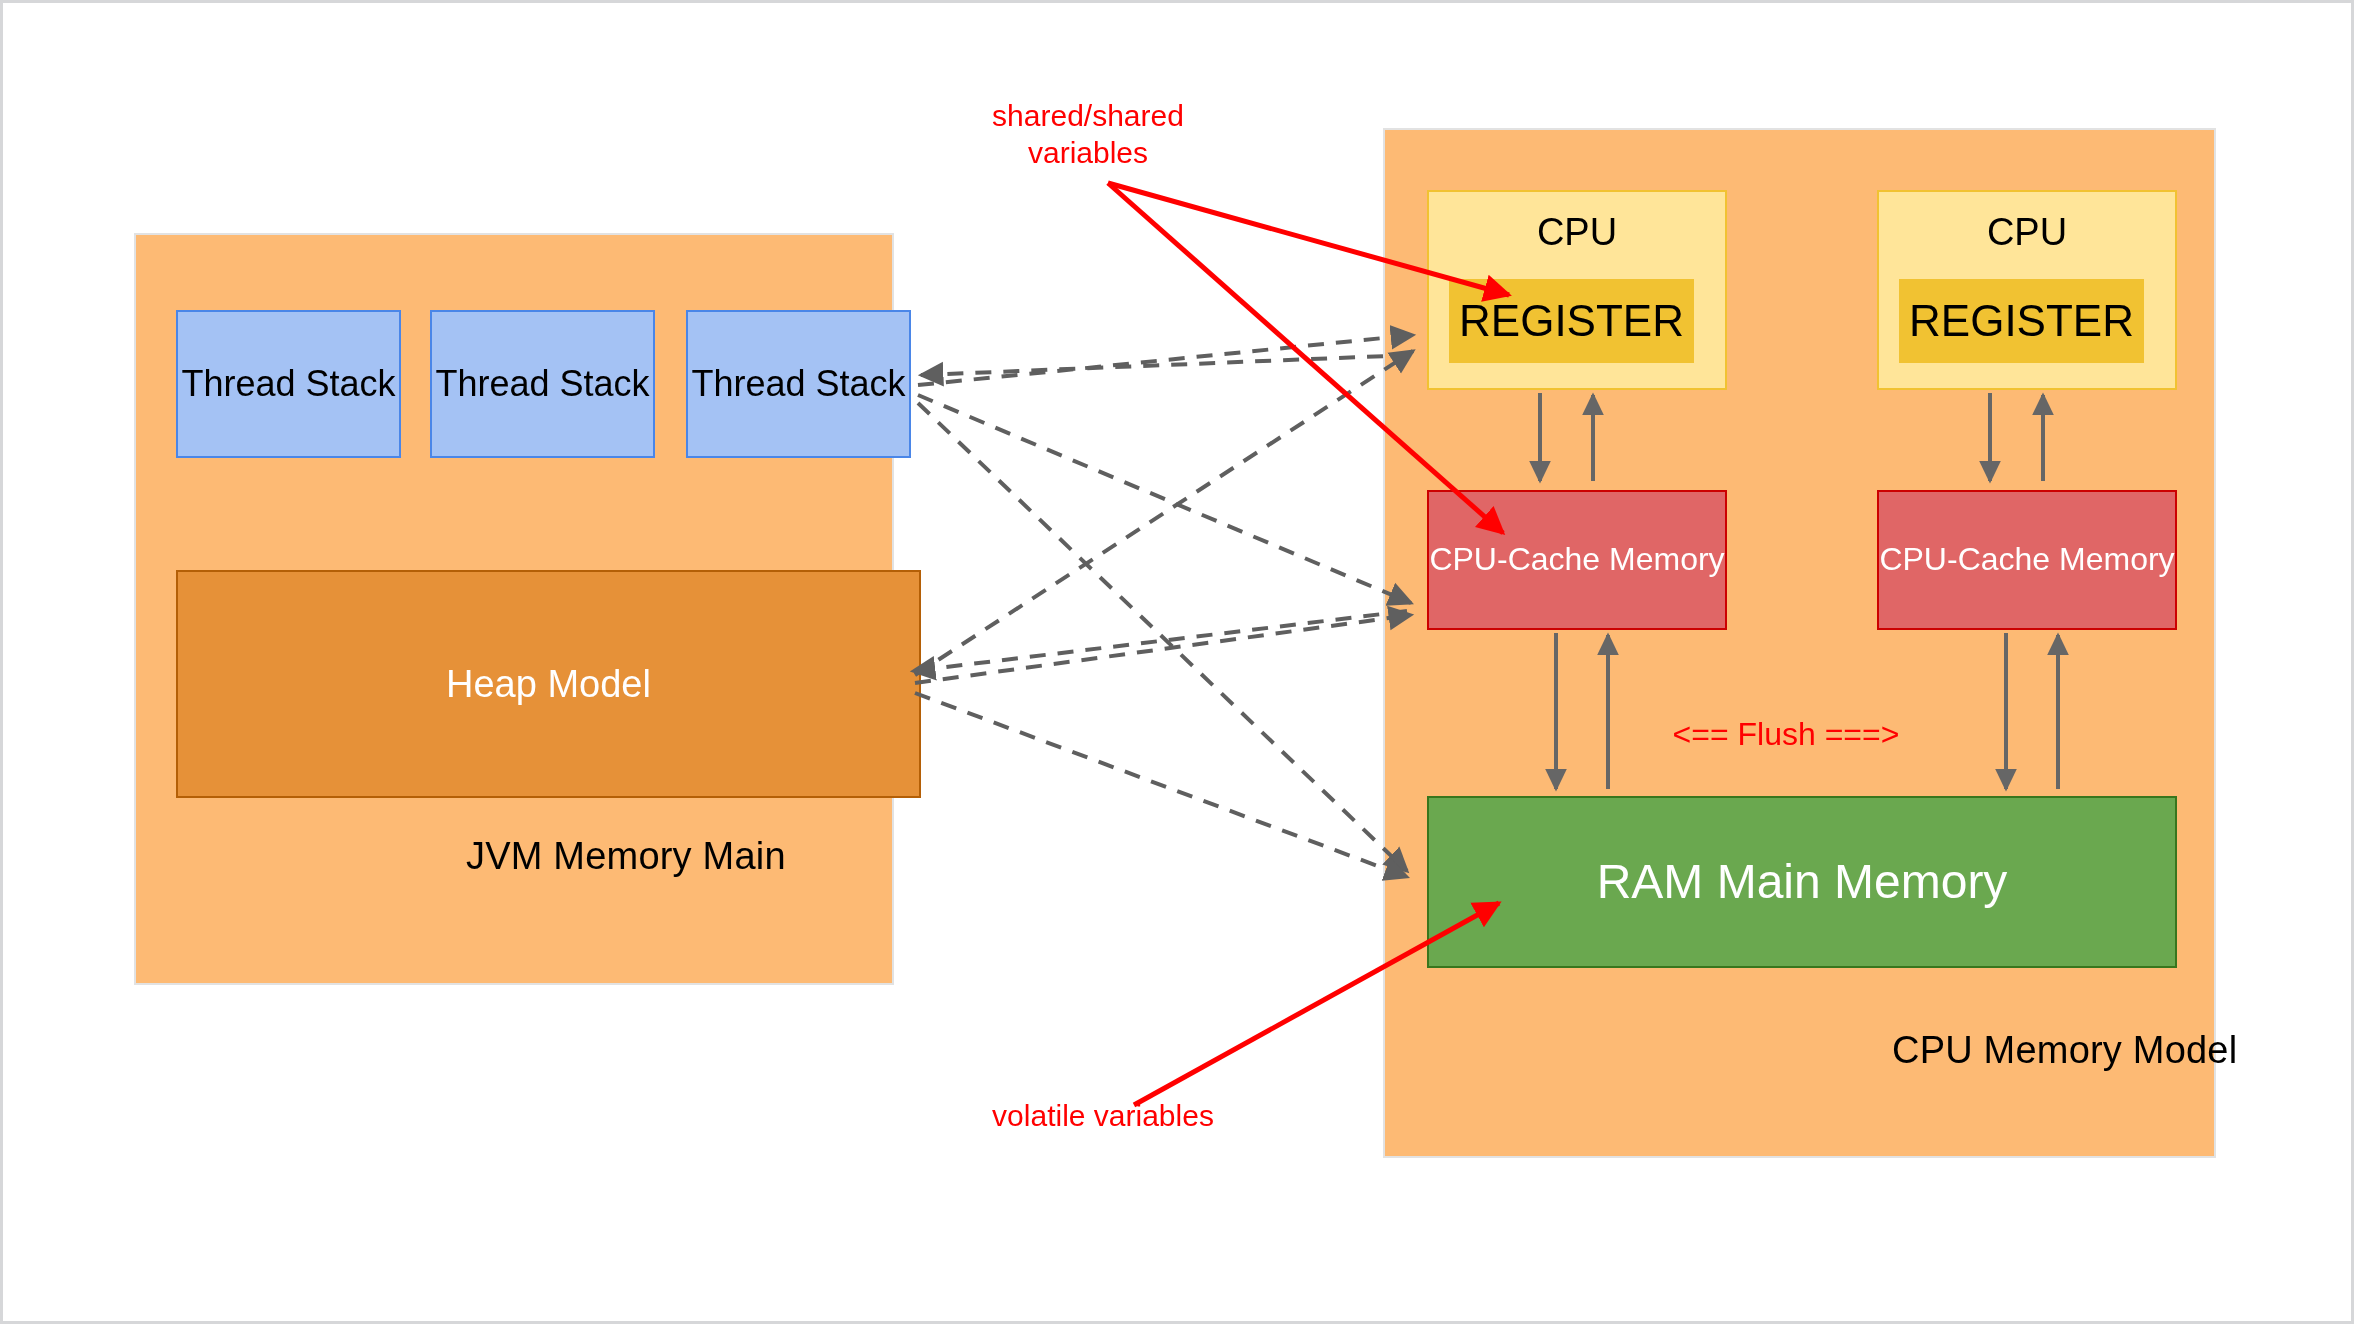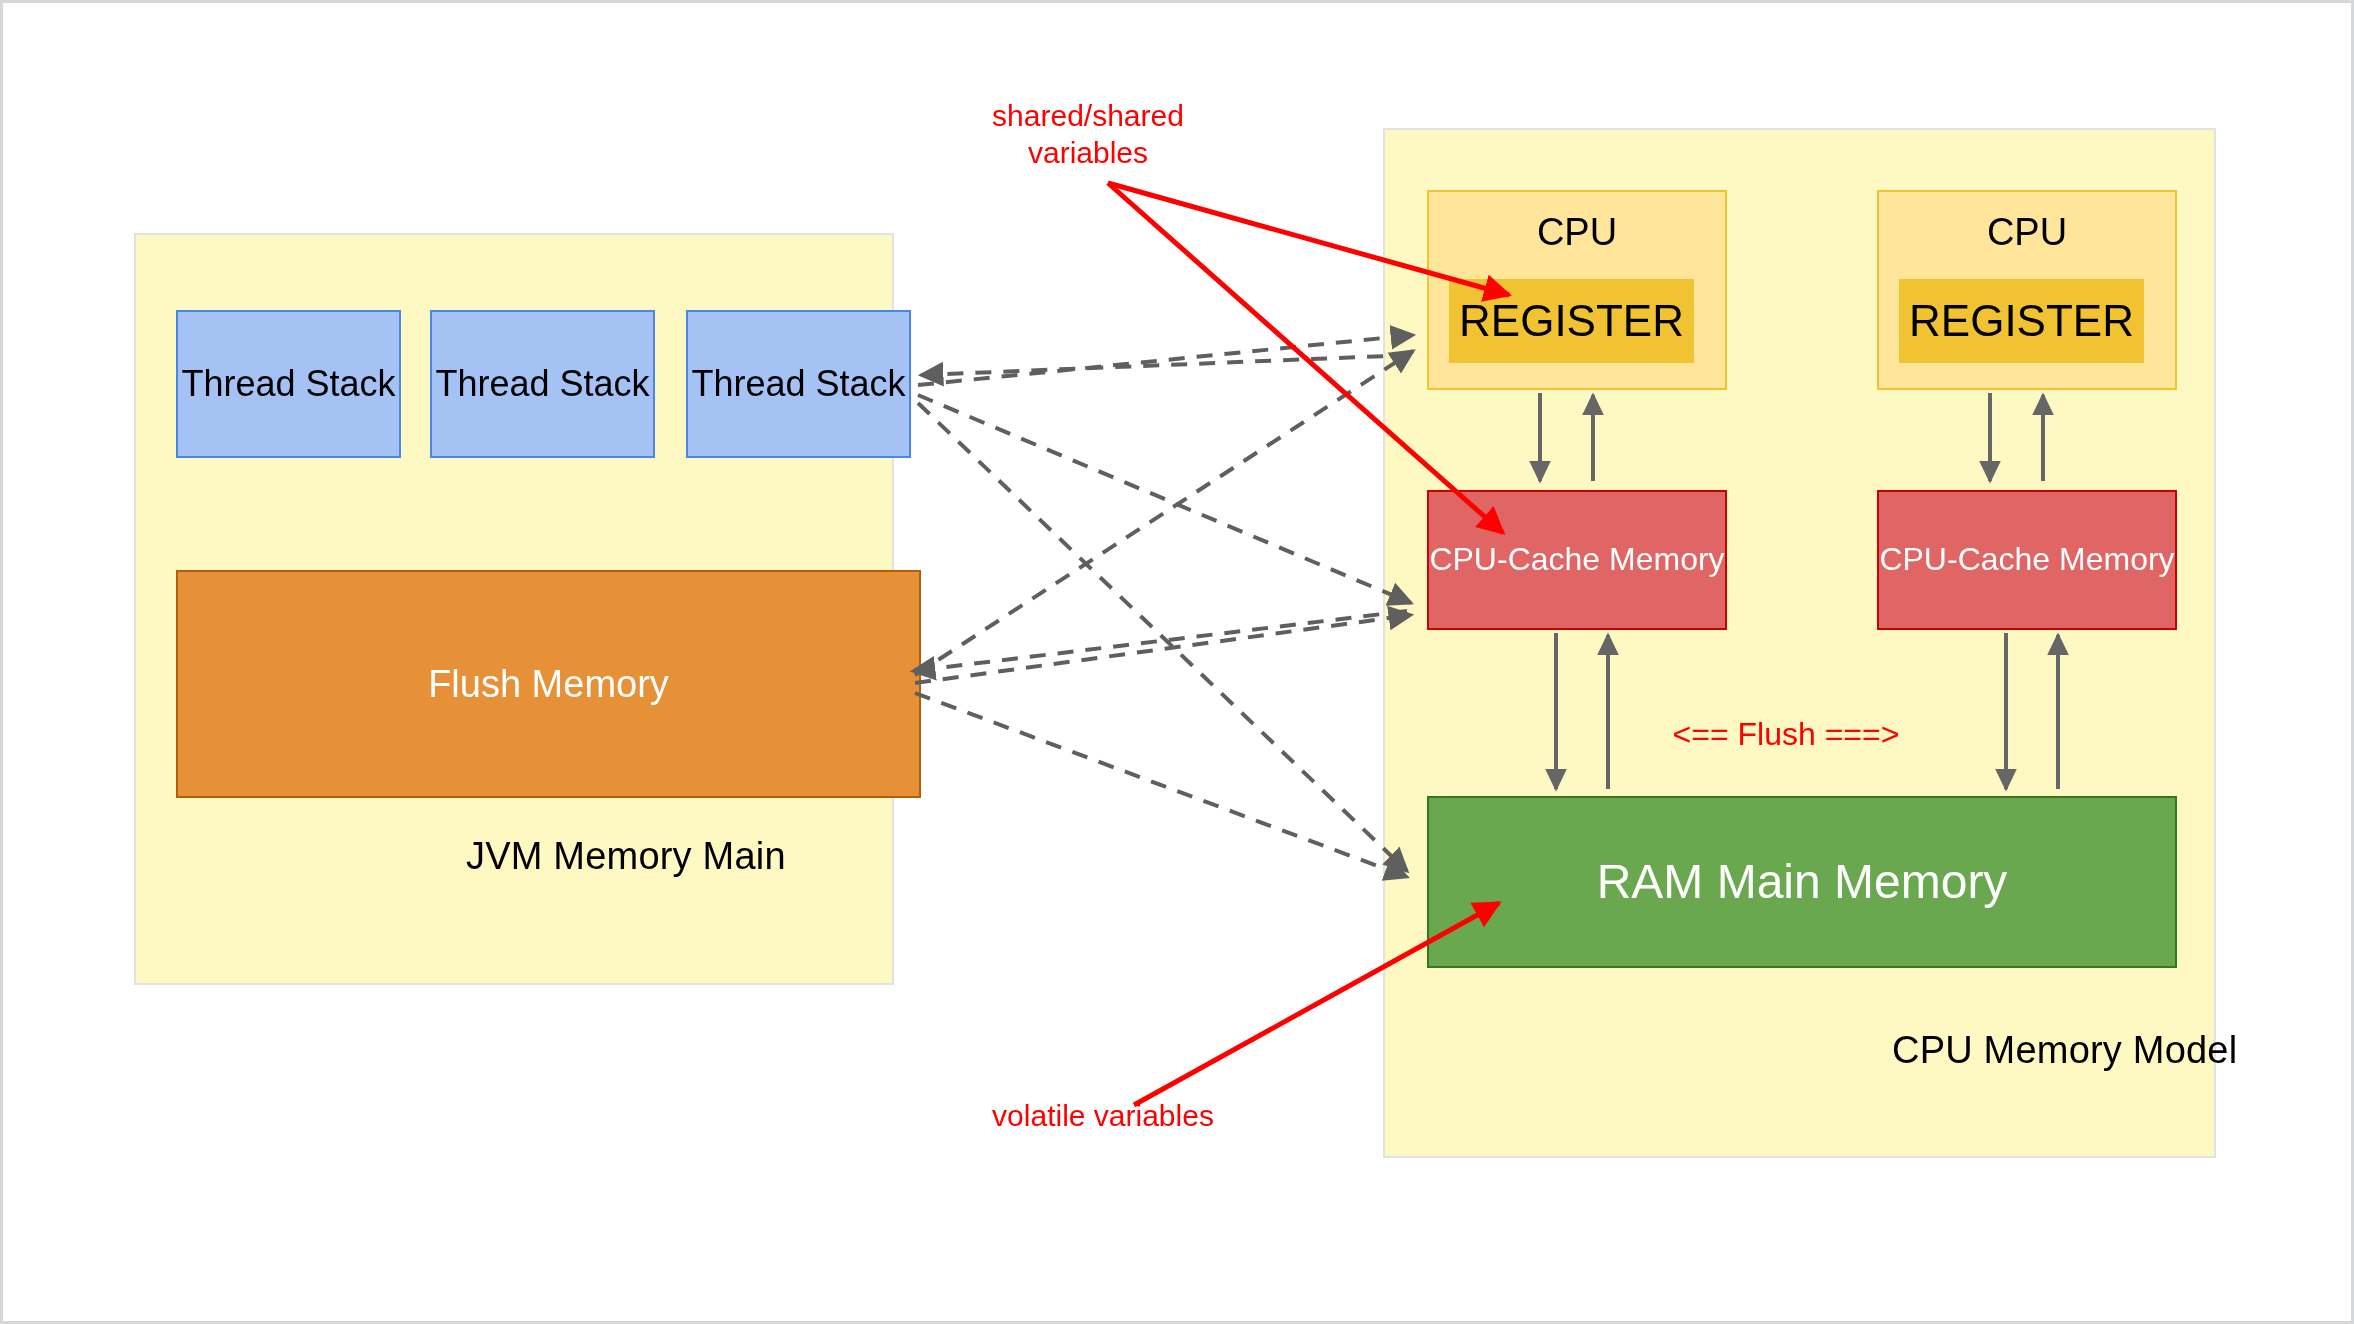--- a/index.html
+++ b/index.html
@@ -15,21 +15,21 @@
     width: 2354px;
     height: 1324px;
     background: #ffffff;
     box-sizing: border-box;
     border: 3px solid #d6d7d9;
     overflow: hidden;
   }
   
   .panel {
     position: absolute;
-    background: #fef9c3;
+    background: #fdba74;
     border: 2px solid #e2e2e2;
     box-sizing: border-box;
   }
   #jvm-panel  { left: 131px; top: 230px;  width: 760px;  height: 752px; }
   #cpu-panel  { left: 1380px; top: 125px; width: 833px;  height: 1030px; }
 
   .panel-title {
     position: absolute;
     font-size: 38px;
     color: #000000;
@@ -161,21 +161,21 @@
 
     <div class="node thread-stack" id="thread-stack-0">Thread
 Stack</div>
 
     <div class="node thread-stack" id="thread-stack-1">Thread
 Stack</div>
 
     <div class="node thread-stack" id="thread-stack-2">Thread
 Stack</div>
 
-    <div class="node" id="heap-memory">Flush Memory</div>
+    <div class="node" id="heap-memory">Heap Model</div>
 
     <div class="panel-title" id="jvm-title">JVM Memory Main</div>
   </div>
 
   <div class="panel" id="cpu-panel">
 
     <div class="node cpu-box" id="cpu-box-0">
       <div class="cpu-label">CPU</div>
       <div class="register-box">REGISTER</div>
     </div>

